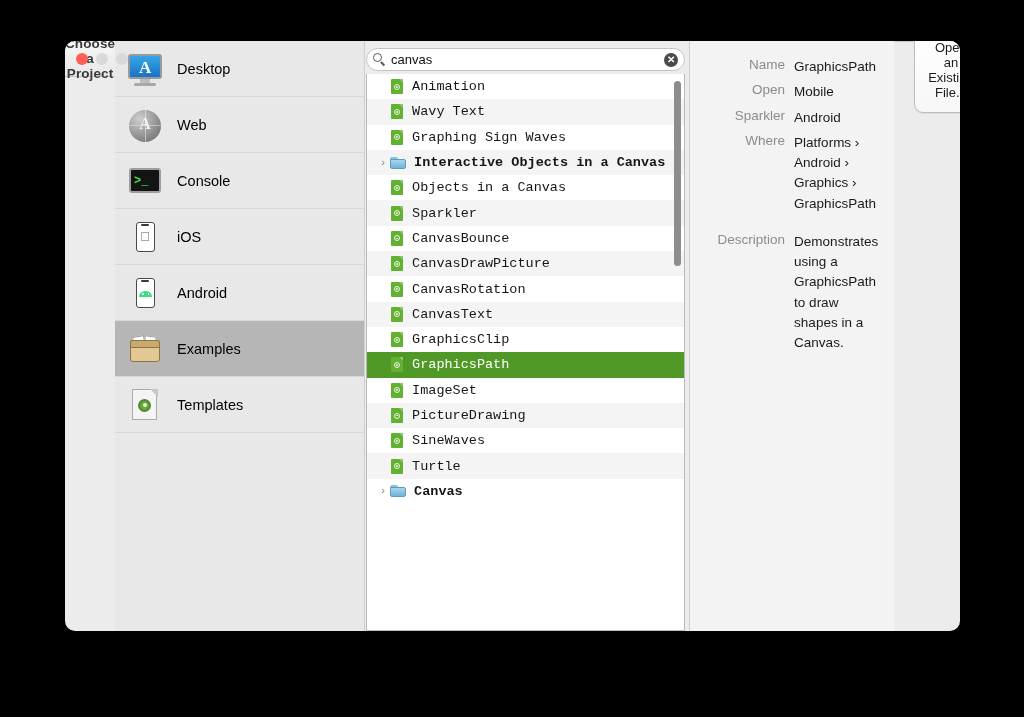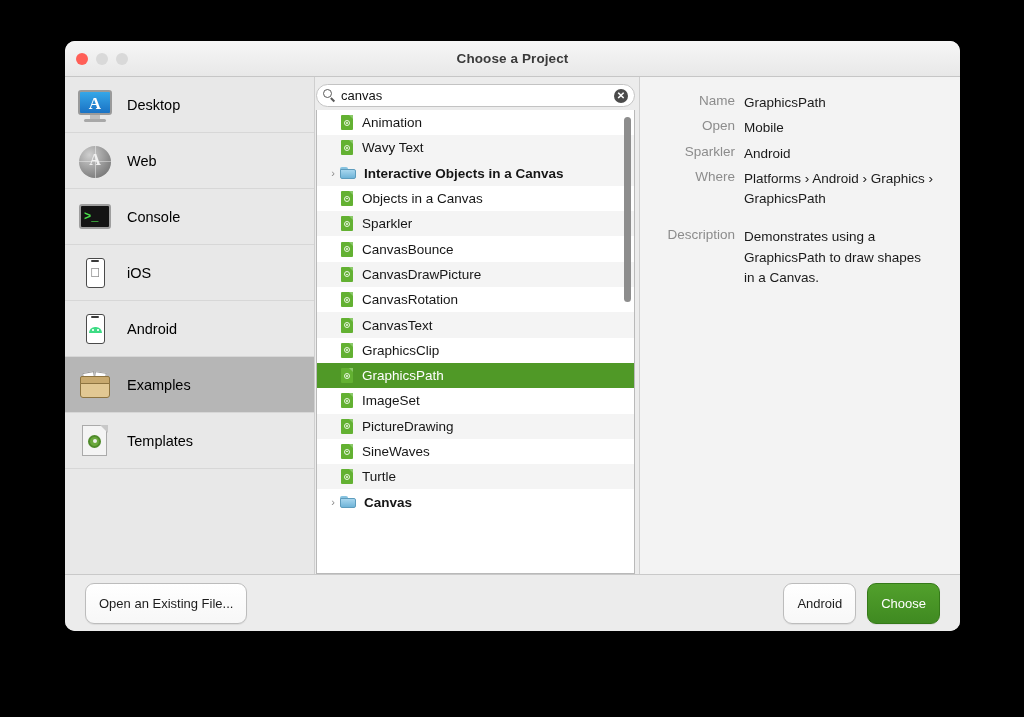--- a/index.html
+++ b/index.html
@@ -13,21 +13,21 @@
 
   .window {
     position: absolute;
     left: 65px; top: 41px;
     width: 895px; height: 590px;
     background: #ececec;
     border-radius: 10px;
     overflow: hidden;
     box-shadow: 0 10px 34px rgba(0,0,0,0.55);
     display: flex;
-    flex-direction: column;
+    flex-direction: row;
   }
 
   
   .titlebar {
     position: relative;
     height: 36px;
     flex: 0 0 36px;
     background: linear-gradient(to bottom, #f6f6f6, #e8e8e8);
     border-bottom: 1px solid #c6c6c6;
     display: flex;
@@ -271,20 +271,21 @@
   }
 
   .listwrap {
     position: relative;
     flex: 1;
     background: #fff;
     border: 1px solid #b9b9b9;
     border-top: none;
     overflow: hidden;
     margin-bottom: 0;
+    font-family: Liberation Mono, monospace;
   }
   .list { position: absolute; inset: 0; }
   .row {
     height: 25.3px;
     display: flex; align-items: center;
     padding-left: 10px;
     font-size: 13.5px;
     color: #161616;
     cursor: default;
   }
@@ -511,20 +512,30 @@
             <div class="row odd">
               <span class="indent"></span>
               <span class="ficon">
                 <span class="sheet"></span>
                 <span class="corner"></span>
                 <span class="mark"></span>
                 <span class="dot"></span>
               </span>
               <span class="rlabel">Wavy Text</span>
             </div>
+            <div class="row even">
+              <span class="indent"></span>
+              <span class="ficon">
+                <span class="sheet"></span>
+                <span class="corner"></span>
+                <span class="mark"></span>
+                <span class="dot"></span>
+              </span>
+              <span class="rlabel">Graphing Sign Waves</span>
+            </div>
             <div class="row odd group">
               <span class="chev">›</span>
               <span class="folder-ico">
                 <span class="tab"></span>
                 <span class="bd"></span>
               </span>
               <span class="rlabel">Interactive Objects in a Canvas</span>
             </div>
             <div class="row even">
               <span class="indent"></span>

